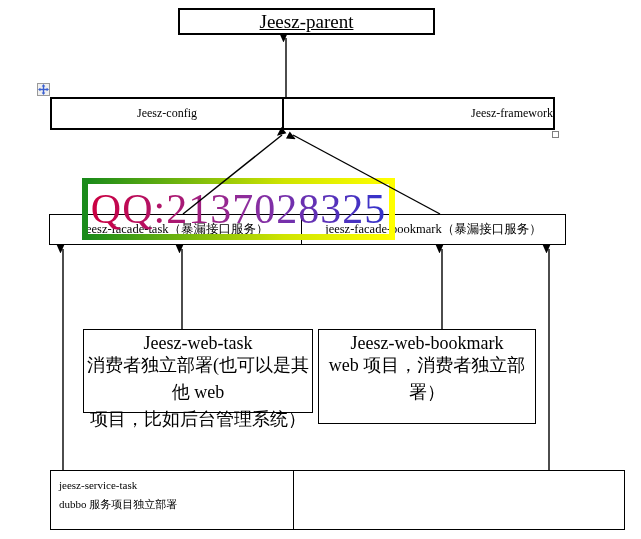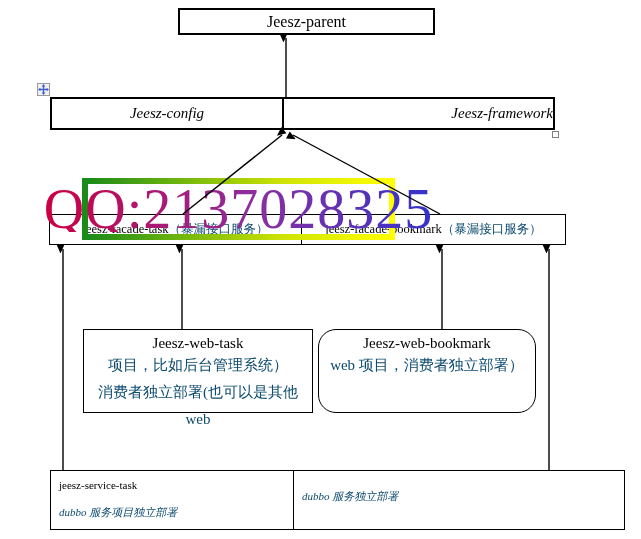--- a/index.html
+++ b/index.html
@@ -3,68 +3,68 @@
 <meta charset="utf-8">
 <style>
   html,body{margin:0;padding:0;background:#ffffff;}
   #stage{
     position:relative;width:641px;height:539px;background:#ffffff;overflow:hidden;
     font-family:"Liberation Serif","DejaVu Serif",serif;color:#000;
   }
   .box{position:absolute;border:2px solid #000;background:#fff;box-sizing:border-box;}
   .thin{border-width:1.5px;}
   .center{text-align:center;}
-  .red{color:#0c4a6e;}
+  .red{color:#000000;}
   .cellflex{display:flex;width:100%;height:100%;}
 
   
-  #parent-box{left:178px;top:8px;width:257px;height:27px;line-height:23px;font-size:16px;}
+  #parent-box{left:178px;top:8px;width:257px;height:27px;line-height:23px;font-size:19px;text-decoration:underline;}
 
   
   #config-box{left:50px;top:97px;width:505px;height:33px;}
-  #config-box .cell{line-height:29px;font-size:15px;box-sizing:border-box;font-style:italic;}
+  #config-box .cell{line-height:29px;font-size:12px;box-sizing:border-box;}
   #config-box .cell.l{width:232px;border-right:2px solid #000;}
   #config-box .cell.r{flex:1;text-align:right;}
 
   
   #move-handle{position:absolute;left:37px;top:83px;width:13px;height:13px;background:#f1f1f1;
     border:1px solid #9a9a9a;box-sizing:border-box;display:flex;align-items:center;justify-content:center;}
   
   #resize-handle{position:absolute;left:552px;top:131px;width:7px;height:7px;background:#fff;
     border:1px solid #808080;box-sizing:border-box;}
 
   
   #watermark{position:absolute;left:82px;top:178px;width:313px;height:62px;box-sizing:border-box;
     border:6px solid;border-image:linear-gradient(90deg,#1a8a1a,#cfe400 65%,#ffff00) 1;
     z-index:3;display:flex;align-items:center;justify-content:center;overflow:visible;}
   #watermark .wm-text{
-    font-size:56px;line-height:46px;white-space:nowrap;letter-spacing:1px;
+    font-size:42px;line-height:46px;white-space:nowrap;letter-spacing:1px;
     background:linear-gradient(90deg,#cc0040 0%,#8b2fa0 55%,#3333cc 100%);
     -webkit-background-clip:text;background-clip:text;color:transparent;}
 
   
   #facade-box{left:49px;top:214px;width:517px;height:31px;font-size:12.5px;}
   #facade-box .cell{line-height:28px;white-space:nowrap;box-sizing:border-box;}
   #facade-box .cell.l{width:252px;border-right:1.5px solid #000;}
   #facade-box .cell.r{flex:1;}
 
   
-  .webbox{font-size:15px;}
+  .webbox{font-size:18px;}
   #web-task-box{left:83px;top:329px;width:230px;height:84px;}
-  #web-bookmark-box{left:318px;top:329px;width:218px;height:84px;border-radius:18px;}
+  #web-bookmark-box{left:318px;top:329px;width:218px;height:95px;}
   .webbox .t{margin-top:5px;line-height:17px;}
   .webbox .d{line-height:27px;}
 
   
   #service-box{left:50px;top:470px;width:575px;height:60px;font-size:11px;}
   #service-box .cell{box-sizing:border-box;padding:6px 8px;}
   #service-box .cell.l{width:243px;border-right:1.5px solid #000;}
   #service-box .cell.r{flex:1;}
   #service-box .n{line-height:16px;}
-  #service-box .d{line-height:16px;margin-top:11px;font-style:italic;}
+  #service-box .d{line-height:16px;margin-top:3px;}
 
   
   #arrows{position:absolute;left:0;top:0;z-index:4;pointer-events:none;}
 </style>
 </head>
 <body>
 
 <div id="stage">
 
   <div class="box center" id="parent-box">
@@ -106,36 +106,35 @@
         <span>jeesz-facade-task</span><span class="red">（暴漏接口服务）</span>
       </div>
       <div class="cell r center">
         <span>jeesz-facade-bookmark</span><span class="red">（暴漏接口服务）</span>
       </div>
     </div>
   </div>
 
   <div class="box thin center webbox" id="web-task-box">
     <div class="t">Jeesz-web-task</div>
+    <div class="d red">消费者独立部署(也可以是其他 web</div>
     <div class="d red">项目，比如后台管理系统）</div>
-    <div class="d red">消费者独立部署(也可以是其他 web</div>
   </div>
   <div class="box thin center webbox" id="web-bookmark-box">
     <div class="t">Jeesz-web-bookmark</div>
     <div class="d red">web 项目，消费者独立部署）</div>
   </div>
 
   <div class="box thin" id="service-box">
     <div class="cellflex">
       <div class="cell l">
         <div class="n">jeesz-service-task</div>
         <div class="d red">dubbo 服务项目独立部署</div>
       </div>
       <div class="cell r">
-        <div class="d red">dubbo 服务独立部署</div>
       </div>
     </div>
   </div>
 
   <svg id="arrows" width="641" height="539">
     <defs>
       <marker id="ah" markerWidth="9" markerHeight="9" refX="4" refY="7" orient="auto-start-reverse" markerUnits="userSpaceOnUse">
         <path d="M4 0 L8 9 L0 9 Z" fill="#000" transform="rotate(-90 4 4.5)"></path>
       </marker>
     </defs>

